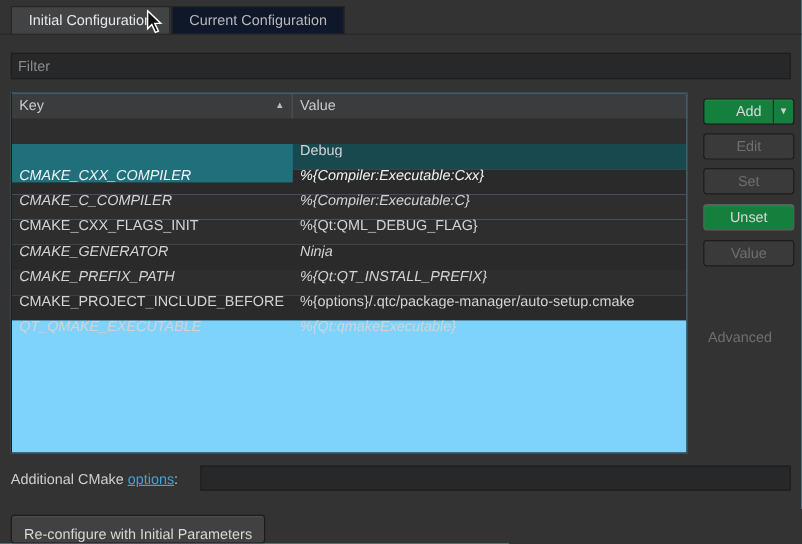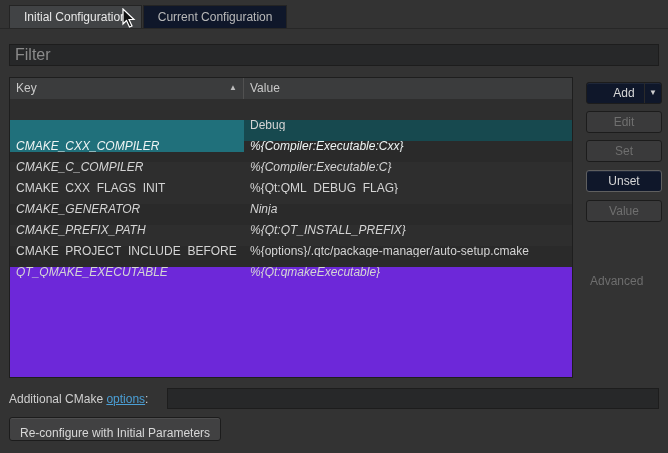--- a/index.html
+++ b/index.html
@@ -32,34 +32,34 @@
   
   .cursor { position:absolute; left:122px; top:8px; z-index:5; pointer-events:none; }
 
   
   .textfield {
     position:absolute;
     background:#272829;
     border:1px solid #1d1d1d;
     color:#d6d6d6;
     font-family:"Liberation Sans", sans-serif;
-    font-size:16px;
+    font-size:12px;
     padding:0 5px;
     outline:none;
     box-sizing:border-box;
   }
   .textfield::placeholder { color:#8b8b8b; }
   .filter { left:9px; top:44px; width:650px; height:22px; }
   .options-input { left:167px; top:388px; width:492px; height:21px; }
 
   
   .table {
     position:absolute; left:9px; top:77px; width:564px; height:301px;
     border:1px solid #1e1e1e;
-    background:#6d28d9;
+    background:#7dd3fc;
     box-sizing:border-box;
     overflow:hidden;
   }
   .thead { display:flex; height:21px; background:#3b3c3d; border-bottom:1px solid #222; color:#c9c9c9; }
   .th { padding:3px 6px; box-sizing:border-box; position:relative; cursor:default; }
   .th-key { width:234px; border-right:1px solid #515151; }
   .th-value { flex:1; }
   .sort-icon { position:absolute; right:6px; top:6px; font-size:8px; color:#bdbdbd; line-height:8px; }
   .tbody { position:absolute; top:21px; left:0; right:0; bottom:0; }
   .trow { display:flex; height:21px; line-height:21px; background:#2e2e2e; cursor:default; }
@@ -67,21 +67,21 @@
   .trow.italic { font-style:italic; }
   .cell { padding:16px 6px; box-sizing:border-box; white-space:nowrap; overflow:hidden; }
   .cell.key { width:234px; }
   .cell.value { flex:1; }
   .trow.selected { background:var(--sel, #17494f); color:#eef4f4; }
   .trow.selected .cell.key { background:var(--sel-key, #20707b); }
 
   
   .btn {
     position:absolute; left:586px; width:76px; height:22px;
-    background:#0f172a;
+    background:#15803d;
     border:1px solid #1c1c1c;
     border-radius:3px;
     color:#d8d8d8;
     text-align:center;
     line-height:20px;
     box-shadow: inset 0 1px 0 rgba(255,255,255,0.07);
     box-sizing:border-box;
     cursor:default;
     font-size:12px;
   }
@@ -94,21 +94,21 @@
   }
   .advanced-label {
     position:absolute; left:590px; top:274px;
     color:#6e6e6e;
   }
 
   
   .options-label { position:absolute; left:9px; top:392px; color:#cfcfcf; white-space:nowrap; }
   .options-link { color:var(--link, #4b9fd5); text-decoration:underline; cursor:pointer;margin-top:44px; }
   .reconfig-btn {
-    position:absolute; left:9px; top:417px; height:24px;
+    position:absolute; left:9px; top:429px; height:24px;
     padding:4px 10px;
     background:#414142;
     border:1px solid #1c1c1c;
     border-radius:3px;
     color:#d8d8d8;
     line-height:22px;
     box-shadow: inset 0 1px 0 rgba(255,255,255,0.07);
     box-sizing:border-box;
     cursor:default;
     display:inline-block;

